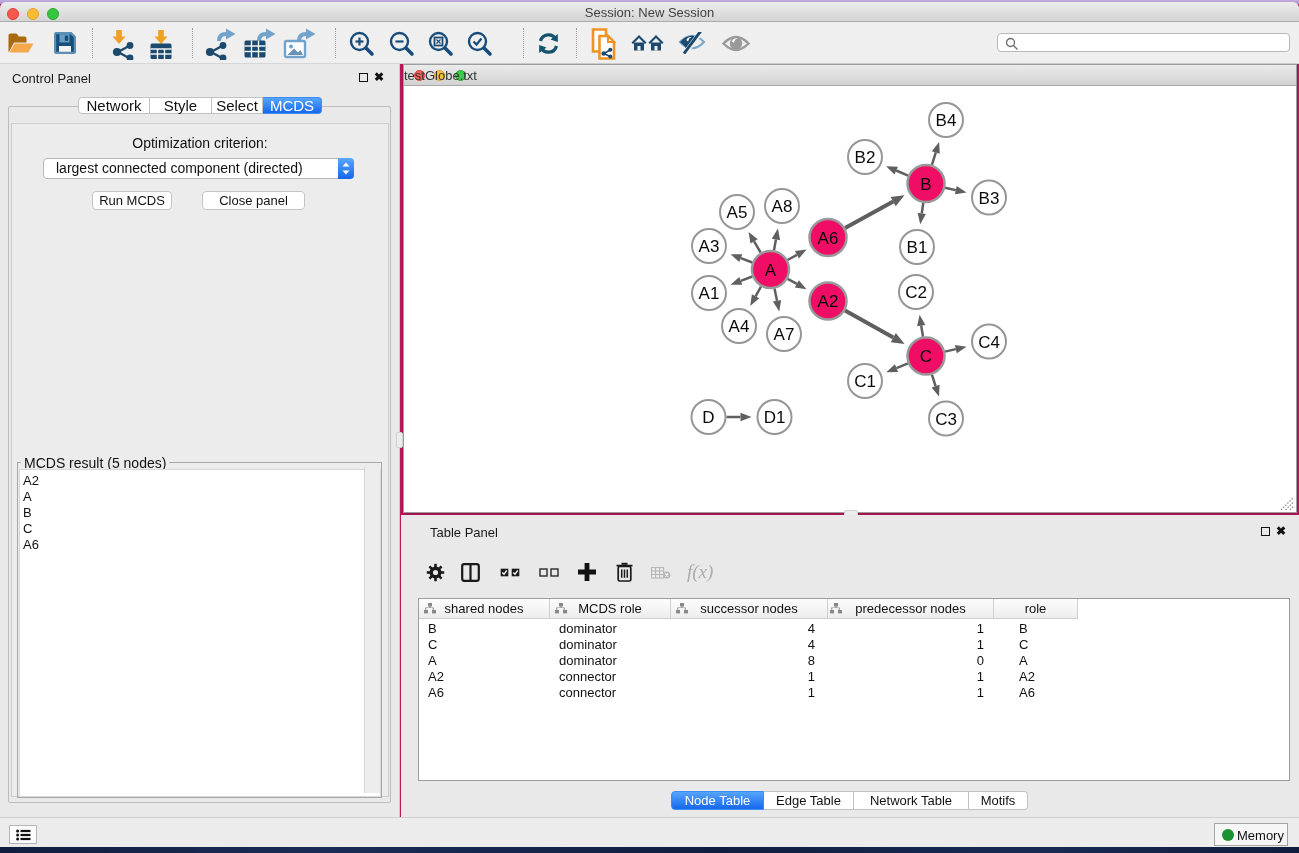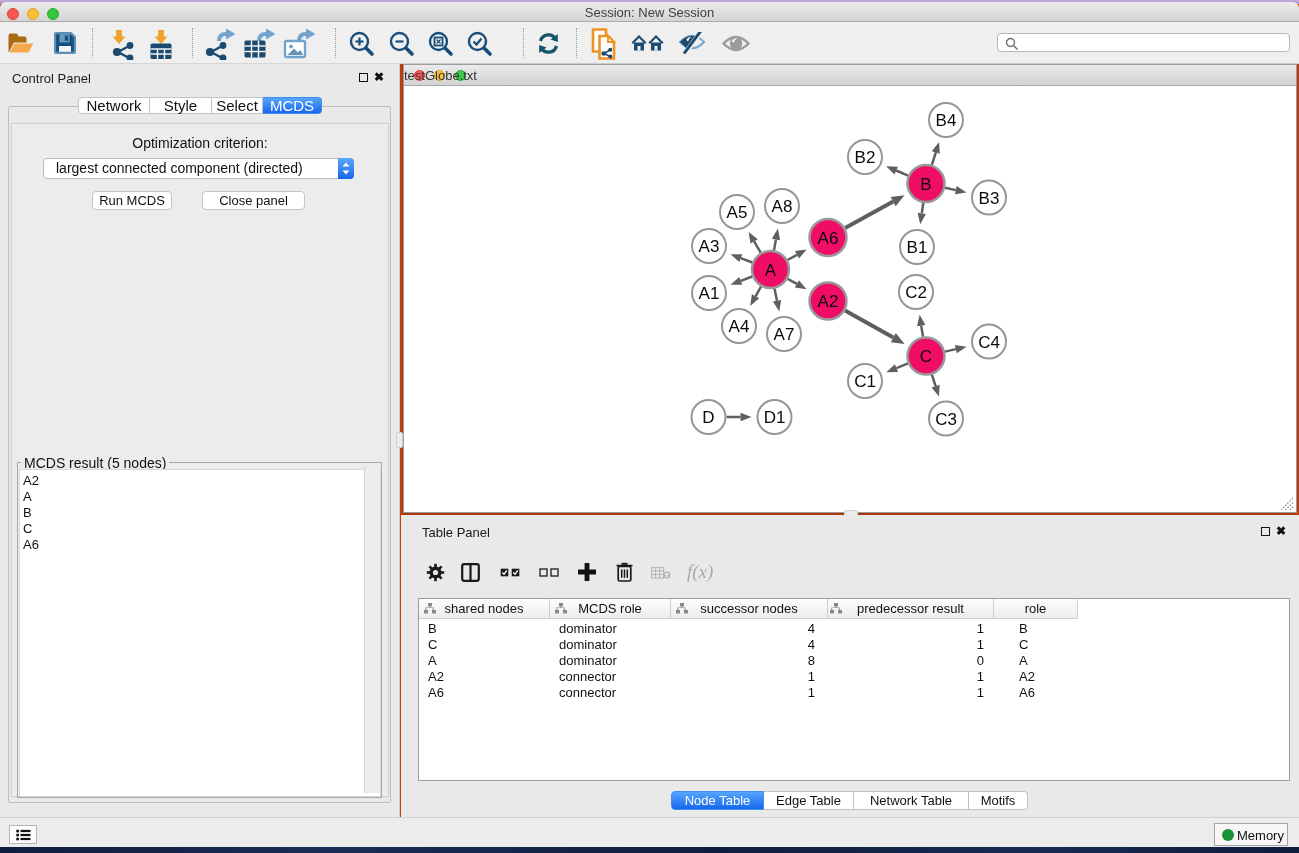--- a/index.html
+++ b/index.html
@@ -1,18 +1,18 @@
 <!DOCTYPE html>
 <html><head>
 <meta charset="utf-8">
 <style>
 * { margin:0; padding:0; box-sizing:border-box; }
 html,body { width:1299px; height:853px; overflow:hidden; background:#2a3456; font-family:"Liberation Sans", sans-serif; }
 .abs { position:absolute; }
-#app { position:absolute; left:0; top:0; width:1299px; height:853px; background:#c2410c; }
+#app { position:absolute; left:0; top:0; width:1299px; height:853px; background:#be185d; }
 
 #wallTop { left:0; top:0; width:1299px; height:4px; background:linear-gradient(#c4aede,#a98fc9); }
 #wallBot { left:0; top:847px; width:1299px; height:6px; background:linear-gradient(90deg,#101d3e,#1a2c55 25%,#0f1e40 55%,#182a52 80%,#0f1c3c); }
 
 #titlebar { left:0; top:2px; width:1299px; height:20px; background:linear-gradient(#ececec,#d4d4d4); border-bottom:1px solid #ababab; border-radius:6px 6px 0 0; }
 #titlebar .title { position:absolute; left:0; right:0; top:3px; text-align:center; font-size:13px; color:#404040; }
 .tl { position:absolute; border-radius:50%; width:12px; height:12px; top:6px; }
 #titlebar .r { left:7px;  background:#f85850; border:0.5px solid #e24038; }
 #titlebar .y { left:27px; background:#fbbc35; border:0.5px solid #e0a32c; }
 #titlebar .g { left:47px; background:#34c63e; border:0.5px solid #26a834; }
@@ -51,21 +51,21 @@
 #netTitle .y { left:30px; background:#fbbe40; border:0.5px solid #e0a32c; width:11px; height:11px; top:5px;}
 #netTitle .g { left:51px; background:#3fc84c; border:0.5px solid #26a834; width:11px; height:11px; top:5px;}
 #graph { position:absolute; left:0; top:21px; }
 #graph line { stroke:#5f5f5f; }
 #graph polygon { fill:#5f5f5f; }
 #graph circle.white { fill:#fff; stroke:#969696; stroke-width:2px; }
 #graph circle.pink { fill:#f00d66; stroke:#999999; stroke-width:2.5px; }
 #graph text { font-family:"Liberation Sans",sans-serif; font-size:17px; fill:#0a0a0a; text-anchor:middle; }
 
 #tp { left:401px; top:515px; width:898px; height:302px; background:#e9e9e9; }
-#tp .hdr { position:absolute; left:21px; top:10px; font-size:13px; color:#1a1a1a; }
+#tp .hdr { position:absolute; left:29px; top:10px; font-size:13px; color:#1a1a1a; }
 #tblWrap { position:absolute; left:17px; top:83px; width:872px; height:183px; background:#fff; border:1px solid #9d9d9d; }
 #tblHead { position:absolute; left:0; top:0; height:20px; background:linear-gradient(#fdfdfd,#ededed); border-bottom:1px solid #cfcfcf; }
 .th { position:absolute; top:0; height:20px; border-right:1px solid #cfcfcf; font-size:13px; color:#111; text-align:center; line-height:20px; }
 .row { position:absolute; font-size:13px; color:#111; height:16px; line-height:16px; }
 
 #btmTabs { left:671px; top:791px; }
 #btmTabs .seg { height:19px; line-height:18px; font-size:13px; }
 
 #status { left:0; top:817px; width:1299px; height:30px; background:#ececec; border-top:1px solid #cfcfcf; }
 #listBtn { position:absolute; left:9px; top:7px; width:28px; height:19px; background:#fdfdfd; border:1px solid #b5b5b5; }
@@ -453,21 +453,21 @@
       <circle cx="15.8" cy="8" r="3.6" fill="#b5b5b5"></circle>
       <path d="M14.3 6.5 L17.3 9.5 M17.3 6.5 L14.3 9.5" stroke="#fff" stroke-width="1.1"></path>
     </svg>
 
     <div class="abs" style="left:286px;top:46px;font-family:'Liberation Serif',serif;font-style:italic;font-size:19px;color:#ababab;">f(x)</div>
     <div id="tblWrap">
       <div id="tblHead" style="width:659px;">
         <div class="th" style="left:0; width:131px;">shared nodes</div>
         <div class="th" style="left:131px; width:121px;">MCDS role</div>
         <div class="th" style="left:252px; width:157px;">successor nodes</div>
-        <div class="th" style="left:409px; width:166px;">predecessor result</div>
+        <div class="th" style="left:409px; width:166px;">predecessor nodes</div>
         <div class="th" style="left:575px; width:84px;">role</div>
       </div>
       <svg class="thico" style="position:absolute;left:5px;top:4px" width="12" height="12" viewBox="0 0 12 12">
           <g fill="#888">
             <rect x="4" y="0" width="4" height="3.4"></rect>
             <rect x="0" y="7" width="4" height="3.4"></rect>
             <rect x="8" y="7" width="4" height="3.4"></rect>
             <path d="M5.5 3h1v2h-4.2v2h-1v-2.6h8.4v2.6h-1v-2h-3.2z"></path>
           </g>
         </svg>

